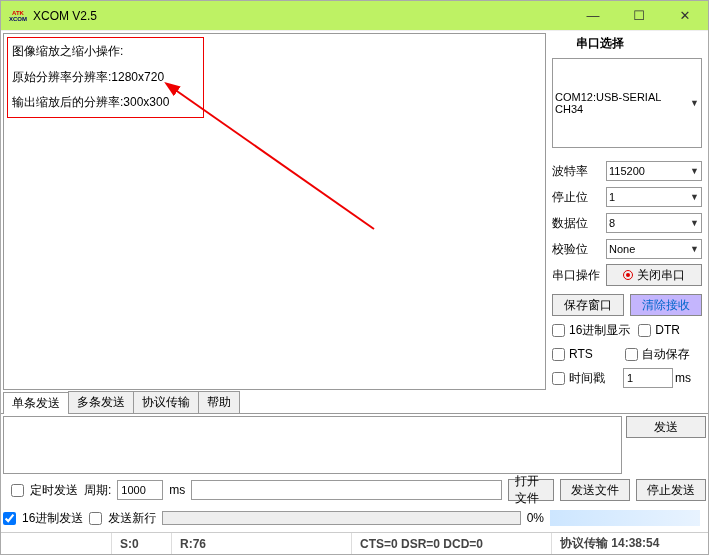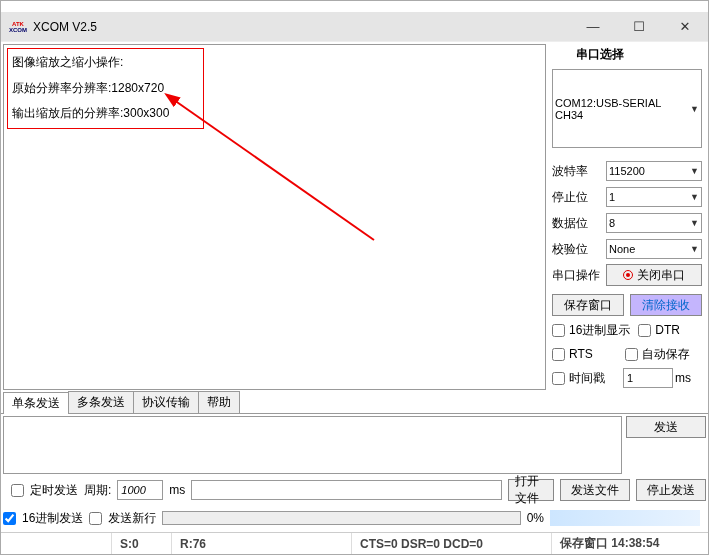--- a/index.html
+++ b/index.html
@@ -1,18 +1,18 @@
 <!DOCTYPE html>
 <html><head>
 <meta charset="utf-8">
 <style>
   * { box-sizing: border-box; margin: 0; padding: 0; font-family: "Microsoft YaHei", SimSun, Arial, sans-serif; }
   body { background: #fff; width: 709px; height: 555px; overflow: hidden; font-size: 12px; color: #000; }
   .window { width: 709px; height: 555px; border: 1px solid #aaa; display: flex; flex-direction: column; background: #fff; }
-  .titlebar { height: 30px; background: #e5e5e5; display: flex; align-items: center; padding: 0 0 0 8px; border-bottom: 1px solid #eee; margin-top: 11px; }
+  .titlebar { height: 30px; background: #bef264; display: flex; align-items: center; padding: 0 0 0 8px; border-bottom: 1px solid #eee; }
   .app-icon { width: 18px; height: 18px; display: flex; flex-direction: column; align-items: center; justify-content: center; margin-right: 6px; font-size: 6px; font-weight: bold; line-height: 6px; }
   .app-icon .l1 { color: #d00; }
   .app-icon .l2 { color: #006; }
   .title-text { font-size: 12px; flex: 1; }
   .win-btns { display: flex; height: 100%; }
   .win-btn { width: 46px; display: flex; align-items: center; justify-content: center; font-size: 13px; color: #333; }
   .content { flex: 1; display: flex; flex-direction: column; }
   .upper { flex: 1; display: flex; min-height: 0; }
   .output-area { flex: 1; border: 1px solid #999; margin: 2px; background: #fff; position: relative; }
   .highlight-box { position: absolute; left: 3px; top: 3px; border: 1px solid #e00; padding: 6px 34px 6px 4px; }
@@ -35,21 +35,21 @@
   .num-box { width: 50px; height: 20px; border: 1px solid #999; background: #fff; font-size: 11px; display: flex; align-items: center; padding: 0 3px; }
   .tabs { display: flex; border-bottom: 1px solid #999; padding-left: 2px; height: 22px; align-items: flex-end; }
   .tab { border: 1px solid #999; border-bottom: none; padding: 2px 8px; font-size: 12px; background: #f0f0f0; margin-right: -1px; }
   .tab.active { background: #fff; position: relative; top: 1px; }
   .lower { padding: 2px; }
   .send-row { display: flex; gap: 4px; }
   .send-input { flex: 1; height: 58px; border: 1px solid #999; background: #fff; }
   .side-btns { width: 80px; display: flex; gap: 6px; justify-content:flex-end;}
   .side-btns .btn { width: 100%; }
   .controls-row { display: flex; align-items: center; gap: 6px; margin-top: 4px; height: 24px; padding-left: 8px; }
-  .txt-input { height: 20px; border: 1px solid #999; background: #fff; font-size: 11px; padding: 0 3px; display: flex; align-items: center; font-style: italic; }
+  .txt-input { height: 20px; border: 1px solid #999; background: #fff; font-size: 11px; padding: 0 3px; display: flex; align-items: center; }
   .path-input { flex: 1; }
   .progress-row { display: flex; align-items: center; gap: 6px; margin-top: 4px; height: 24px; padding-right:6px;}
   .prog-bar { flex: 1; height: 14px; border: 1px solid #999; background: #eee; }
   .watermark-strip { height: 22px; background:#fff; display:flex; align-items:center; padding: 0 6px; color:#bbb; font-size:12px; position:relative;}
   .wm-right { position:absolute; right:10px; color:#ccc; font-size:15px; letter-spacing:1px;}
   .statusbar { height: 22px; border-top: 1px solid #ccc; display: flex; align-items: center; font-size: 12px; color:#444; }
   .status-cell { padding: 0 8px; border-left: 1px solid #ddd; height:100%; display:flex; align-items:center;font-weight:bold;}
   .status-cell:first-child { border-left:none; flex:0 0 110px;}
   .sc2{flex:0 0 60px;} .sc3{flex:0 0 180px;} .sc4{flex:0 0 200px;} .sc5{flex:1;}
   .section-title { font-size: 12px; font-weight: bold; margin-bottom:2px;margin-left:24px; }
@@ -199,17 +199,17 @@
         <span>0%</span>
         <div style="width:150px;height:16px;background:linear-gradient(90deg,#cde6ff,#e8f3ff);"></div>
       </div>
     </div>
 
     <div class="statusbar">
       <div class="status-cell"></div>
       <div class="status-cell sc2">S:0</div>
       <div class="status-cell sc3">R:76</div>
       <div class="status-cell sc4">CTS=0 DSR=0 DCD=0</div>
-      <div class="status-cell sc5">保存窗口 14:38:54</div>
+      <div class="status-cell sc5">协议传输 14:38:54</div>
     </div>
 
   </div>
 </div>
 
 </body></html>

